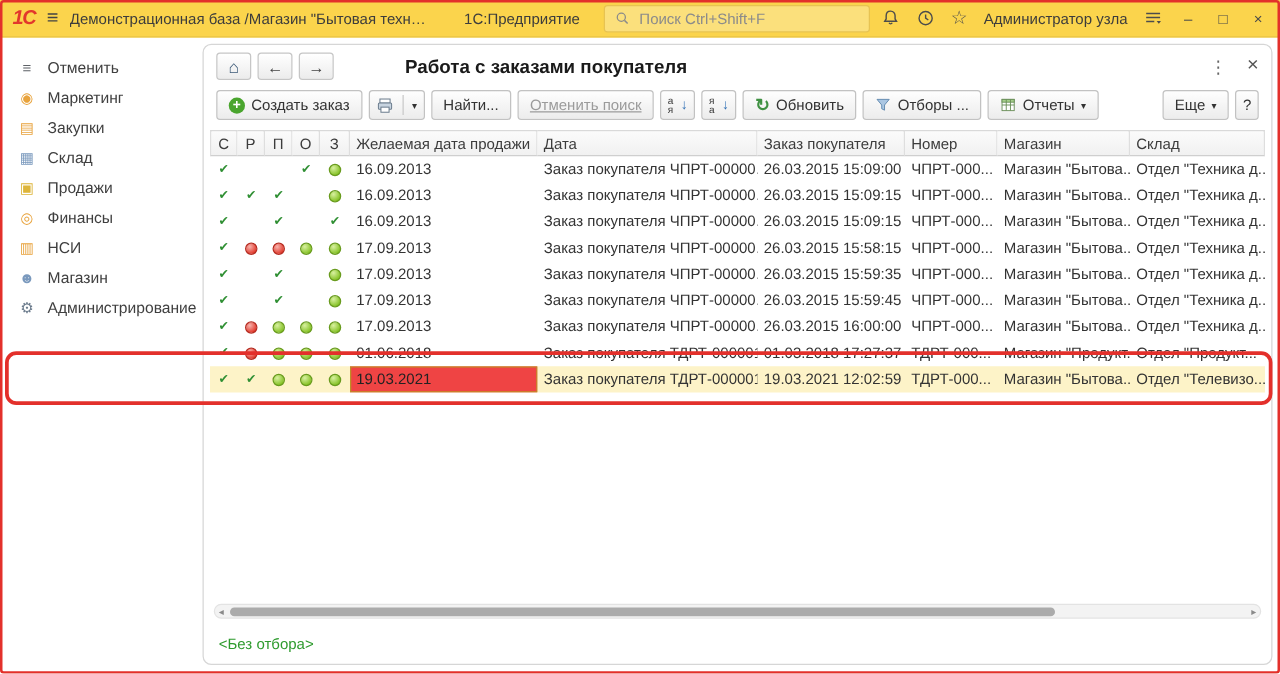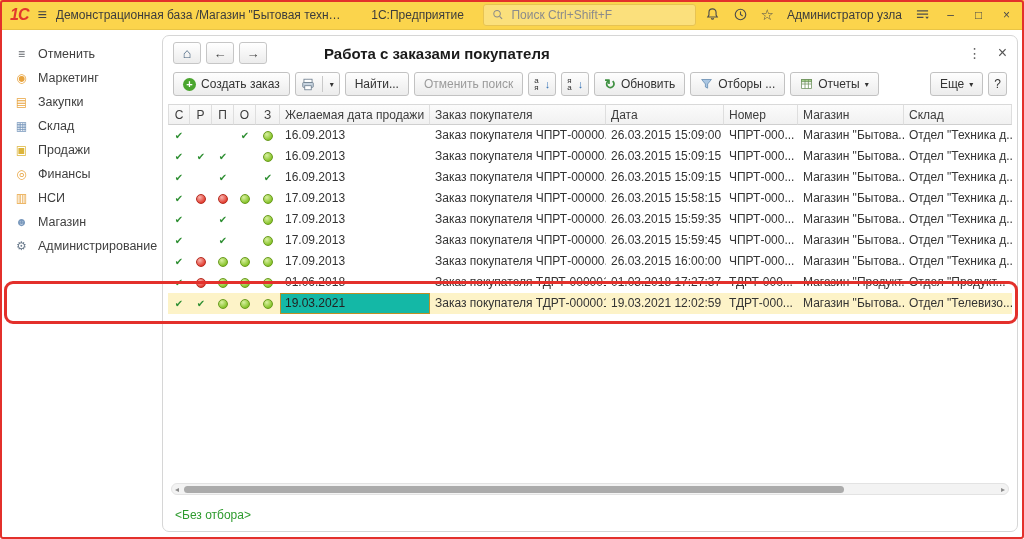--- a/index.html
+++ b/index.html
@@ -32,21 +32,21 @@
   .nav-btn{width:28px;height:22px;border:1px solid #c6c6c6;border-radius:3px;background:linear-gradient(#fff,#ececec);font-size:13px;color:#444;display:flex;align-items:center;justify-content:center;cursor:pointer;}
   .home-glyph{color:#3d5a78;font-size:14px;}
   .form-title{font-size:15px;font-weight:700;color:#1a1a1a;margin:0 0 0 52px;white-space:nowrap;}
   .hdr-right{margin-left:auto;display:flex;gap:16px;align-items:center;}
   .kebab{color:#666;font-size:14px;cursor:pointer;}
   .form-close{color:#555;font-size:16px;cursor:pointer;line-height:1;}
 
   .toolbar{display:flex;align-items:center;gap:5px;padding:3px 10px 8px;}
   .btn{display:inline-flex;align-items:center;gap:5px;border:1px solid #c2c2c2;border-radius:3px;background:linear-gradient(#fefefe,#ececec);padding:0 9px;height:24px;font-size:12px;color:#333;cursor:pointer;white-space:nowrap;box-sizing:border-box;}
   .btn.icon-only{padding:0 5px;}
-  .btn.disabled{color:#9b9b9b;cursor:default;}
+  .btn.disabled{color:#9b9b9b;cursor:default;text-decoration:underline;}
   .plus-ic{width:13px;height:13px;border-radius:50%;background:#4aa52e;color:#fff;font-size:11px;line-height:13px;text-align:center;font-weight:bold;flex:none;}
   .caret{font-size:8px;color:#333;}
   .split-sep{width:1px;height:16px;background:#c9c9c9;margin:0 2px;}
   .sort-letters{display:inline-block;font-size:8px;line-height:7px;color:#333;text-align:center;}
   .sort-arrow{color:#2f6fb5;font-size:11px;margin-left:1px;}
   .refresh-ic{color:#3f9142;font-weight:bold;font-size:14px;line-height:1;}
   .tb-spacer{flex:1;}
 
   
   .table{margin:0 5px;}
@@ -56,21 +56,21 @@
   .th.flag{text-align:center;padding:3px 0;}
   .grid-row{height:21px;cursor:pointer;}
   .td{box-sizing:border-box;padding:2px 5px;font-size:12px;color:#333;white-space:nowrap;overflow:hidden;line-height:17px;}
   .td.flag{display:flex;align-items:center;justify-content:center;padding:0;}
   .flag-check{color:#2f8f33;font-size:10px;line-height:1;}
   .dot{width:10px;height:10px;border-radius:50%;display:inline-block;box-sizing:border-box;}
   .dot.green{background:radial-gradient(circle at 35% 30%,#d8f0a0,#85c226 75%);border:1px solid #699b1e;}
   .dot.red{background:radial-gradient(circle at 35% 30%,#f7b3ad,#e23b2e 75%);border:1px solid #b52b20;}
   .selected{background:#fdf3c8;}
   .td.editing{padding:0;}
-  .cell-editor{display:block;width:100%;box-sizing:border-box;height:21px;line-height:19px;background:#14b8a6;border:1px solid #bf8f25;padding:0 4px;font-size:12px;color:#222;}
+  .cell-editor{display:block;width:100%;box-sizing:border-box;height:21px;line-height:19px;background:#ef4444;border:1px solid #bf8f25;padding:0 4px;font-size:12px;color:#222;}
 
   
   .hscroll{position:absolute;left:8px;right:8px;bottom:36px;height:12px;background:#f3f3f3;border:1px solid #e3e3e3;border-radius:6px;display:flex;align-items:center;box-sizing:border-box;cursor:pointer;}
   .sb-arrow{font-size:8px;color:#8a8a8a;width:10px;text-align:center;flex:none;}
   .sb-thumb{width:79%;height:7px;background:#ababab;border-radius:4px;margin-left:2px;flex:none;}
   .sb-fill{flex:1;}
   .footer{position:absolute;left:12px;bottom:9px;font-size:12px;color:#2e9b2e;cursor:pointer;}
 
   
   .annotation-row{position:absolute;left:4px;right:6px;top:281px;height:37px;border:3px solid #e3302b;border-radius:9px;z-index:60;pointer-events:none;}
@@ -230,22 +230,22 @@
       </div>
 
       <div class="table">
         <div class="grid thead">
             <div class="th flag">С</div>
             <div class="th flag">Р</div>
             <div class="th flag">П</div>
             <div class="th flag">О</div>
             <div class="th flag">З</div>
             <div class="th">Желаемая дата продажи</div>
+            <div class="th">Дата</div>
             <div class="th">Заказ покупателя</div>
-            <div class="th">Дата</div>
             <div class="th">Номер</div>
             <div class="th">Магазин</div>
             <div class="th">Склад</div>
           </div>
         <div class="tbody">
             <div class="grid grid-row">
               <span class="td flag">
                 <span class="flag-check">✔</span>
               </span>
               <span class="td flag"></span>

